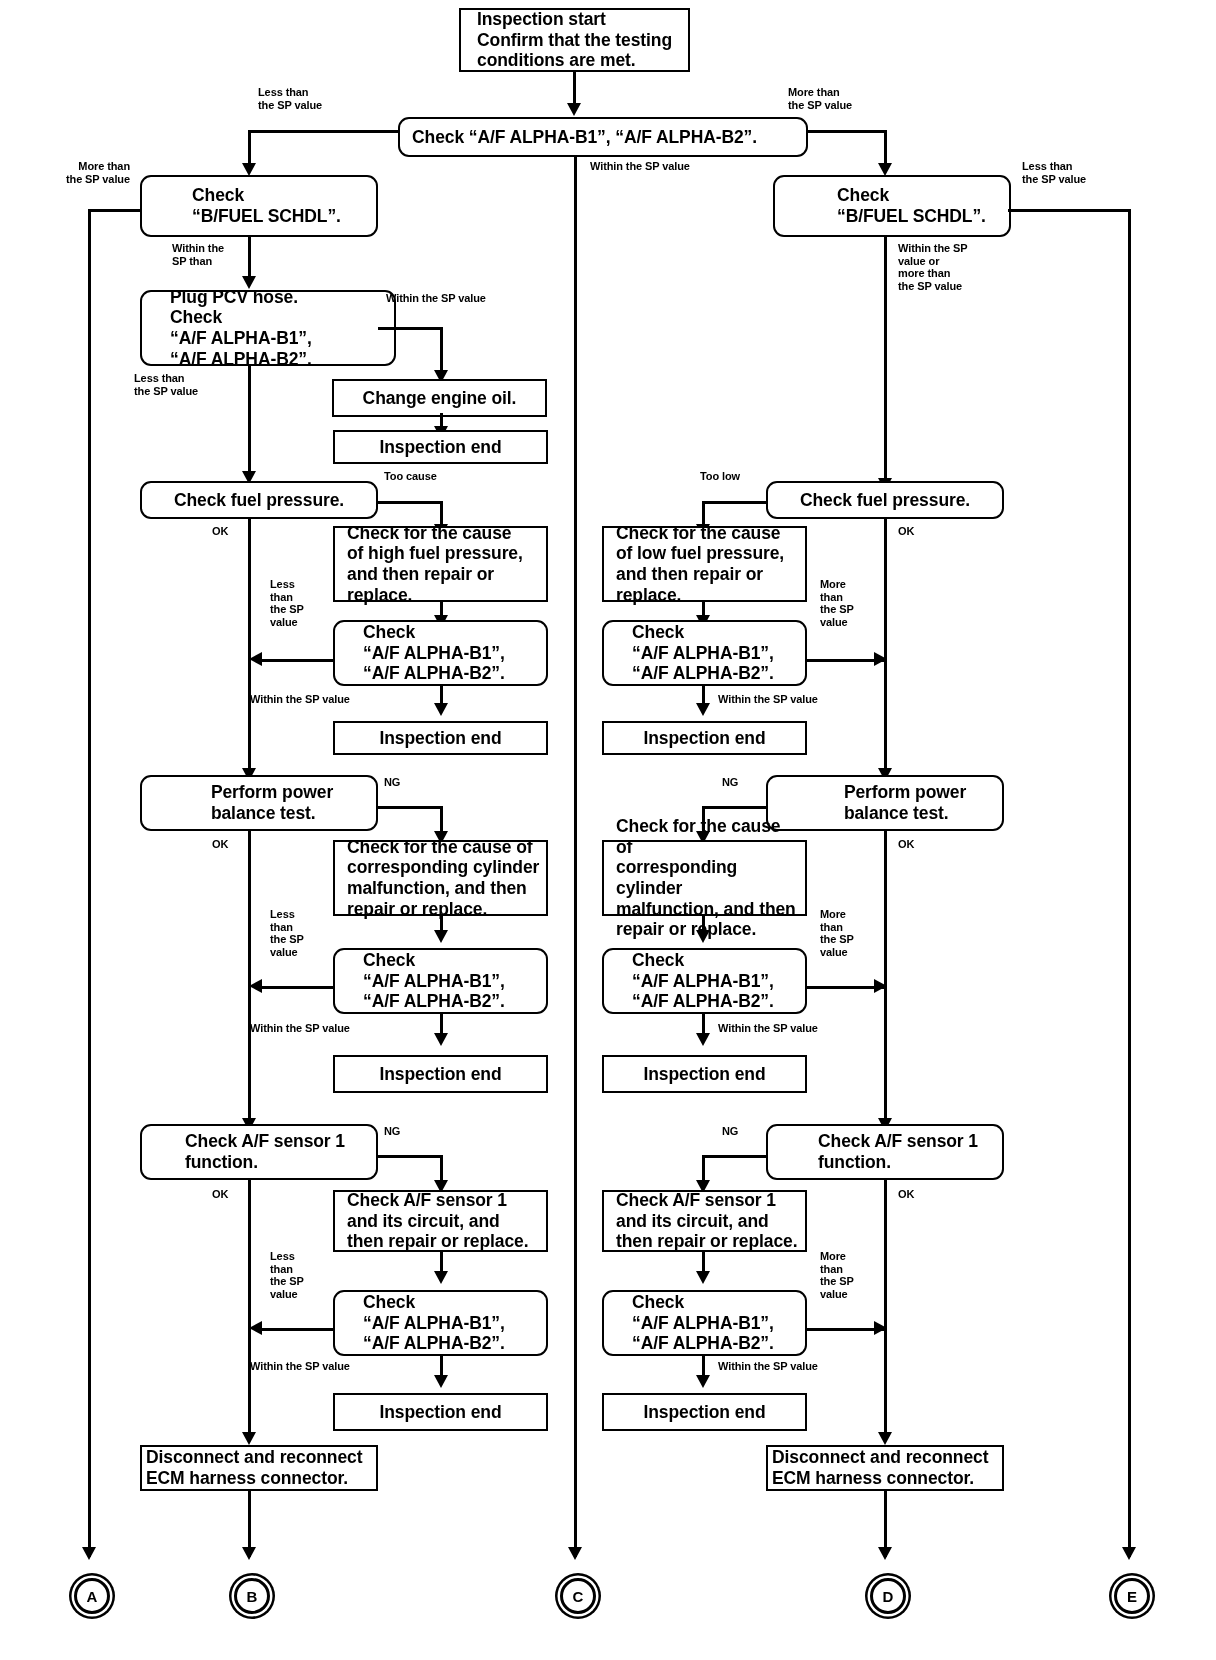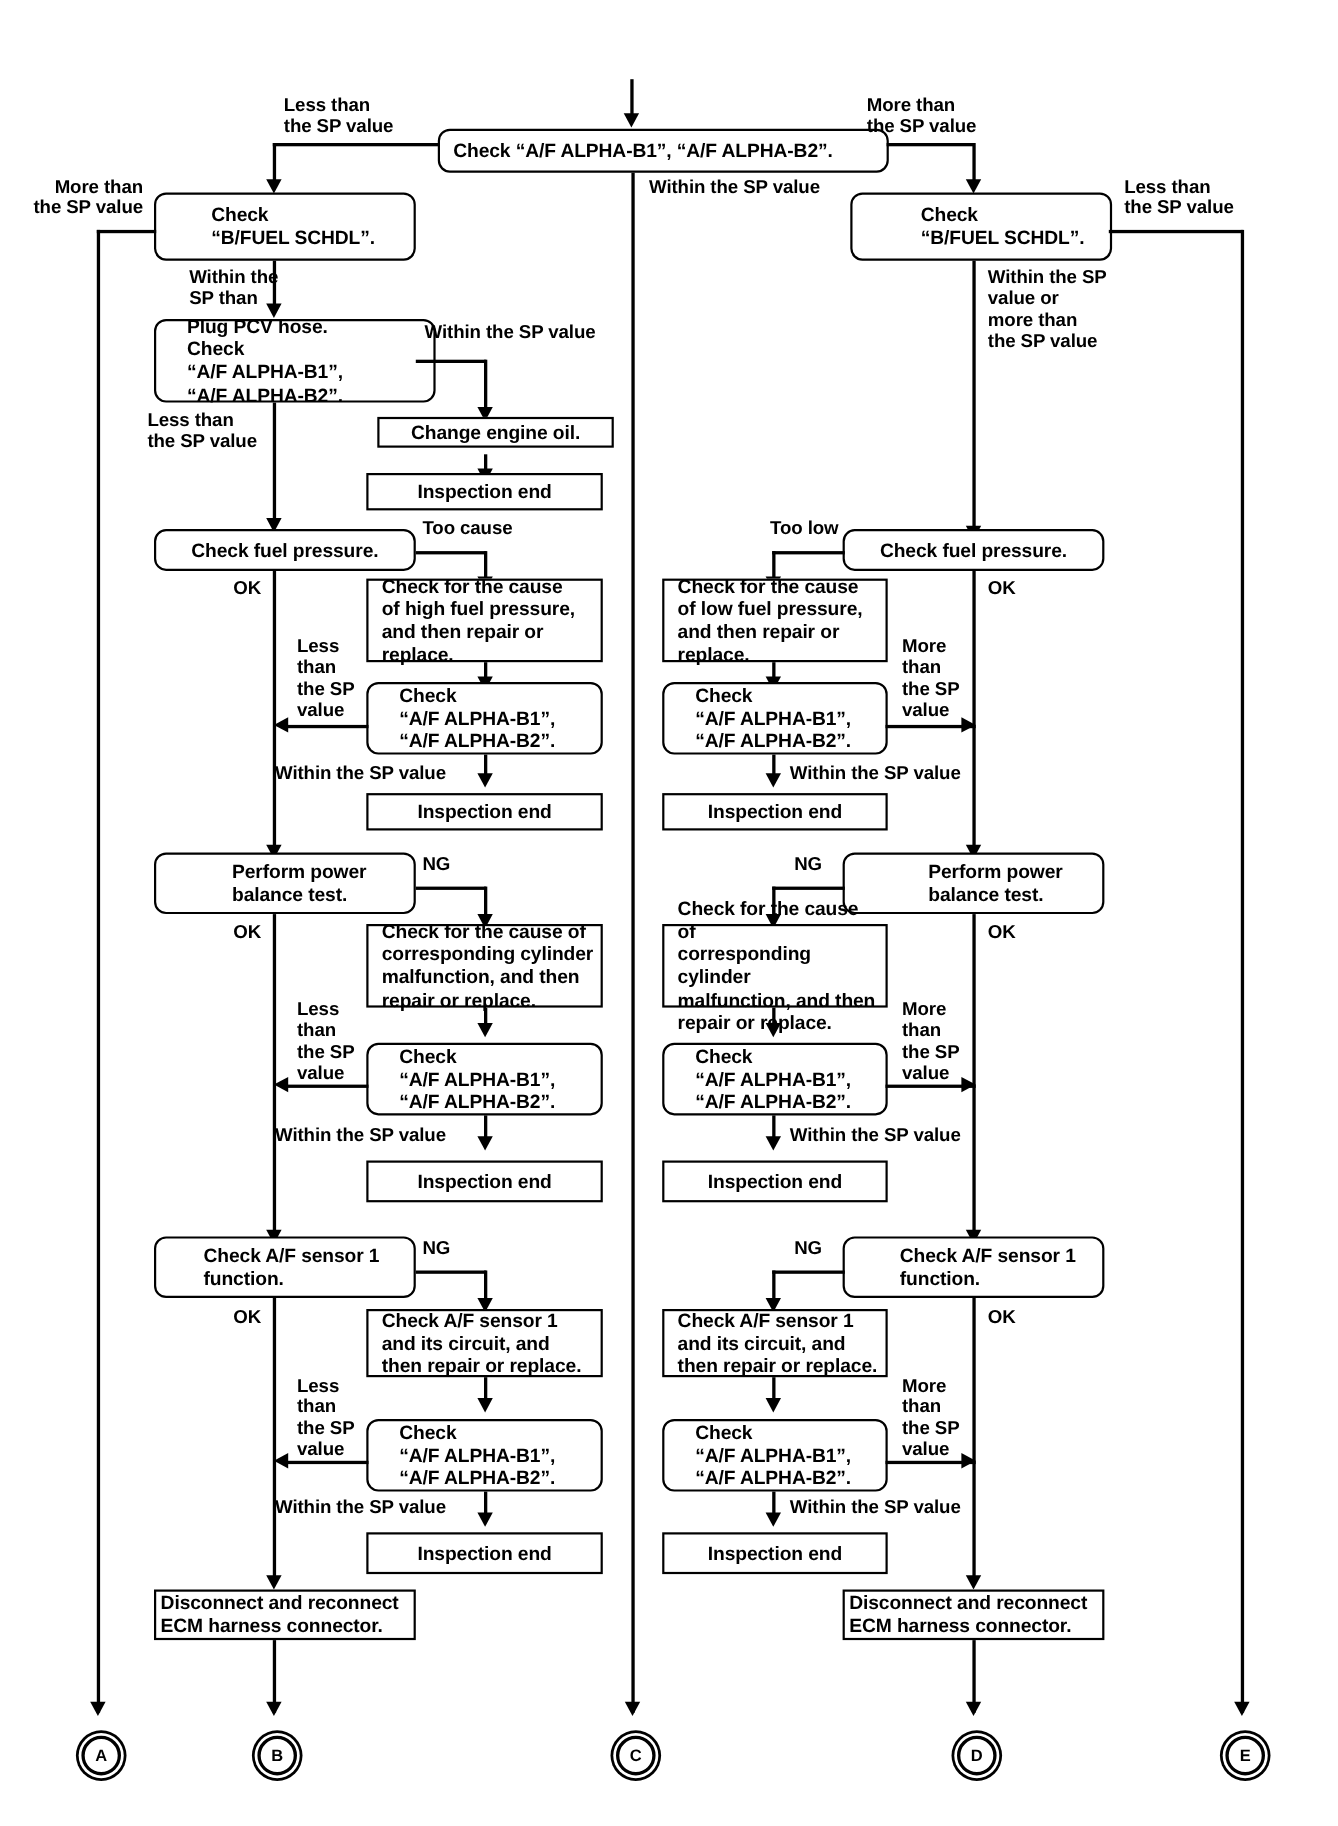--- a/index.html
+++ b/index.html
@@ -26,21 +26,21 @@
   .node.l{justify-content:flex-start;text-align:left;}
   .node .txt{padding:0 6px;}
   .node.pad12 .txt{padding-left:12px;}
   .node.pad28 .txt{padding-left:28px;}
   .node.pad50 .txt{padding-left:50px;}
   .node.pad62 .txt{padding-left:62px;}
 
   
   .lbl{
     position:absolute;
-    font-size:17px;
+    font-size:11px;
     font-weight:bold;
     line-height:1.14;
     white-space:pre-line;
     letter-spacing:-0.1px;
   }
   .lbl.r{text-align:right;}
 
   
   .h,.v{position:absolute;background:#000;}
   .h{height:2.5px;}
@@ -62,20 +62,25 @@
     display:flex;align-items:center;justify-content:center;
     font-size:15px;font-weight:bold;
     box-shadow:0 0 0 2.5px #fff, 0 0 0 5px #000;
   }
 </style>
 </head>
 <body>
 
 <div id="page">
 
+  <div class="node rounded-0 c" style="left:459px;top:8px;width:231px;height:64px;border-radius:0;">
+    <span class="txt" style="text-align:left;">Inspection start
+Confirm that the testing
+conditions are met.</span>
+  </div>
 
   <div class="v" style="left:573px;top:72px;width:2.5px;height:33px;"></div>
   <div class="ad" style="left:567px;top:103px;"></div>
 
   <div class="node rounded l pad12" style="left:398px;top:117px;width:410px;height:40px;">
     <span class="txt">Check “A/F ALPHA-B1”, “A/F ALPHA-B2”.</span>
   </div>
 
   <div class="lbl" style="left:258px;top:86px;">Less than
 the SP value</div>
@@ -114,21 +119,21 @@
 Check
 “A/F ALPHA-B1”,
 “A/F ALPHA-B2”.</span>
   </div>
 
   <div class="lbl" style="left:386px;top:292px;">Within the SP value</div>
   <div class="h" style="left:378px;top:327px;width:64px;"></div>
   <div class="v" style="left:440px;top:327px;height:46px;"></div>
   <div class="ad" style="left:434px;top:370px;"></div>
 
-  <div class="node c" style="left:343px;top:379px;width:215px;height:28px;">
+  <div class="node c" style="left:332px;top:379px;width:215px;height:38px;">
     <span class="txt">Change engine oil.</span>
   </div>
   <div class="v" style="left:440px;top:413px;height:17px;"></div>
   <div class="ad" style="left:434px;top:426px;"></div>
   <div class="node c" style="left:333px;top:430px;width:215px;height:34px;">
     <span class="txt">Inspection end</span>
   </div>
 
   <div class="lbl" style="left:134px;top:372px;">Less than
 the SP value</div>

